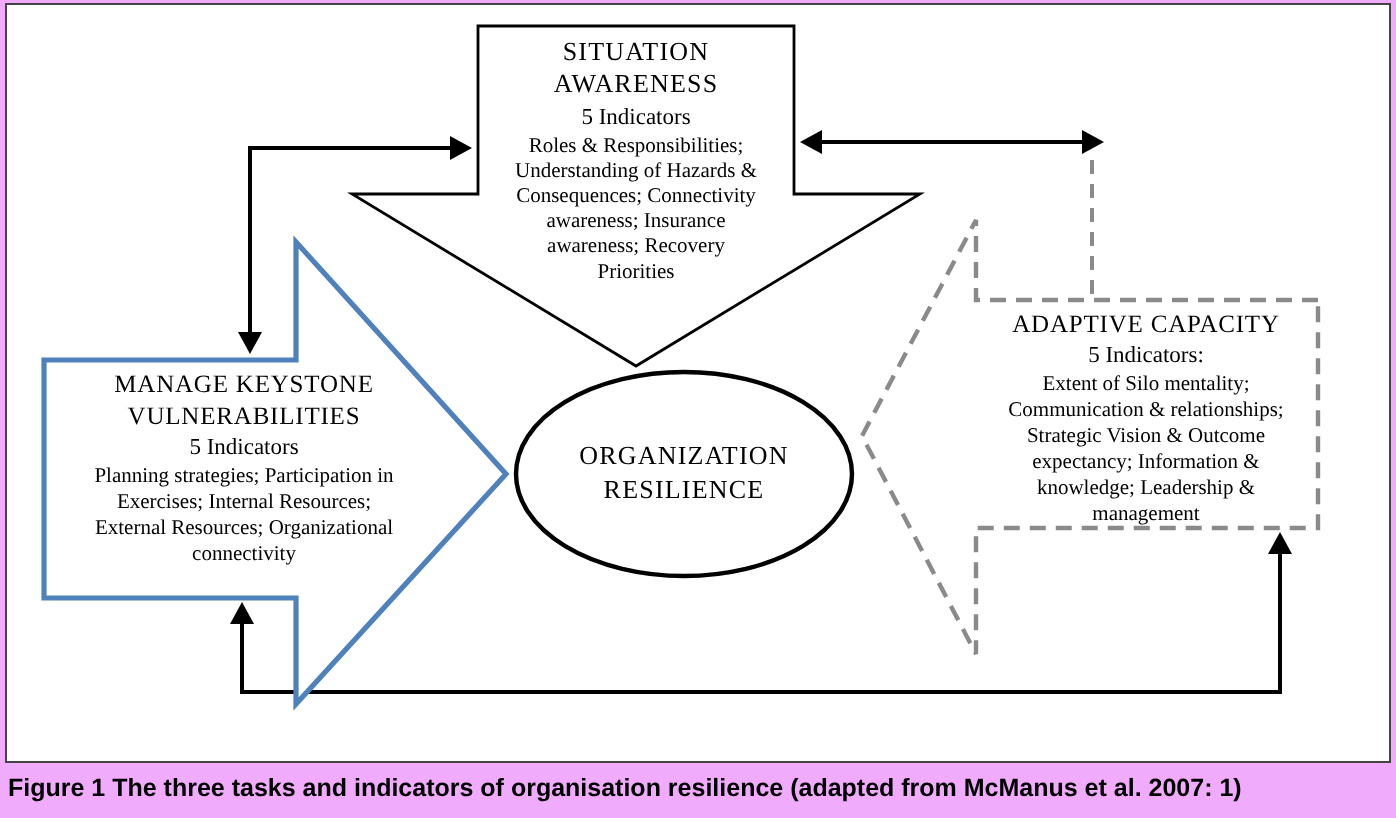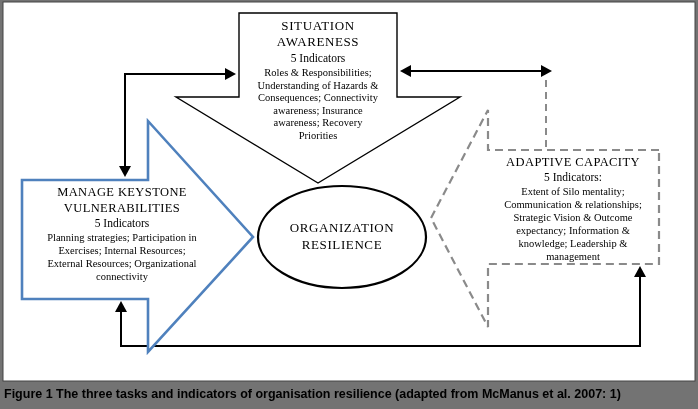--- a/index.html
+++ b/index.html
@@ -1,16 +1,16 @@
 <!DOCTYPE html>
 <html><head>
 <meta charset="utf-8">
 <style>
   html,body{margin:0;padding:0;background:#fff;}
-  .page{position:relative;width:698px;height:409px;background:#737373;overflow:hidden;}
+  .page{position:relative;width:698px;height:409px;background:#f0abfc;overflow:hidden;}
   svg{position:absolute;top:0;left:0;}
   text{fill:#000;text-anchor:middle;font-family:"Liberation Serif",serif;}
   .t-title{font-size:13px;letter-spacing:.6px;}
   .t-title2{font-size:12.5px;letter-spacing:.4px;}
   .t-sub{font-size:11.5px;}
   .t-small{font-size:10.5px;}
   .caption{font-family:"Liberation Sans",sans-serif;font-weight:bold;font-size:12.5px;text-anchor:start;}
   .shape{fill:#ffffff;}
 </style>
 </head>

